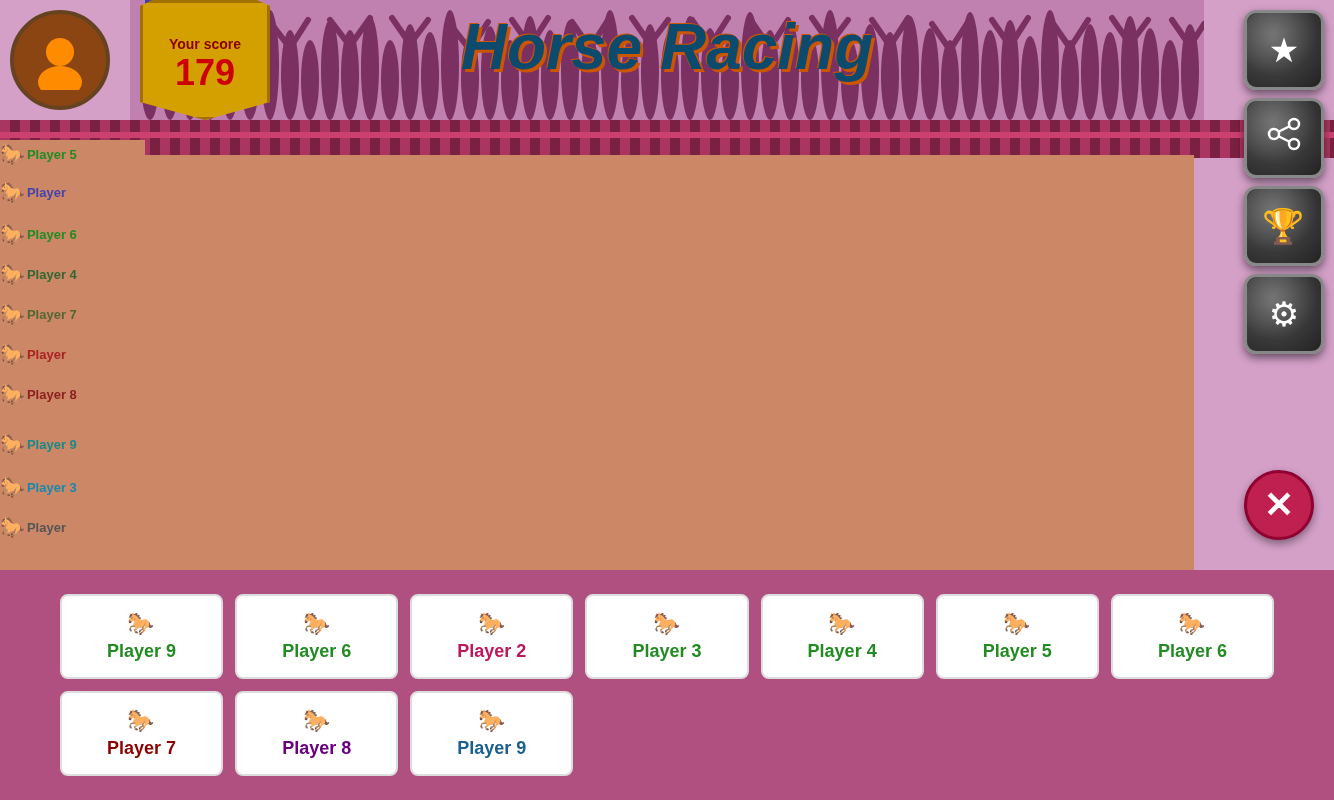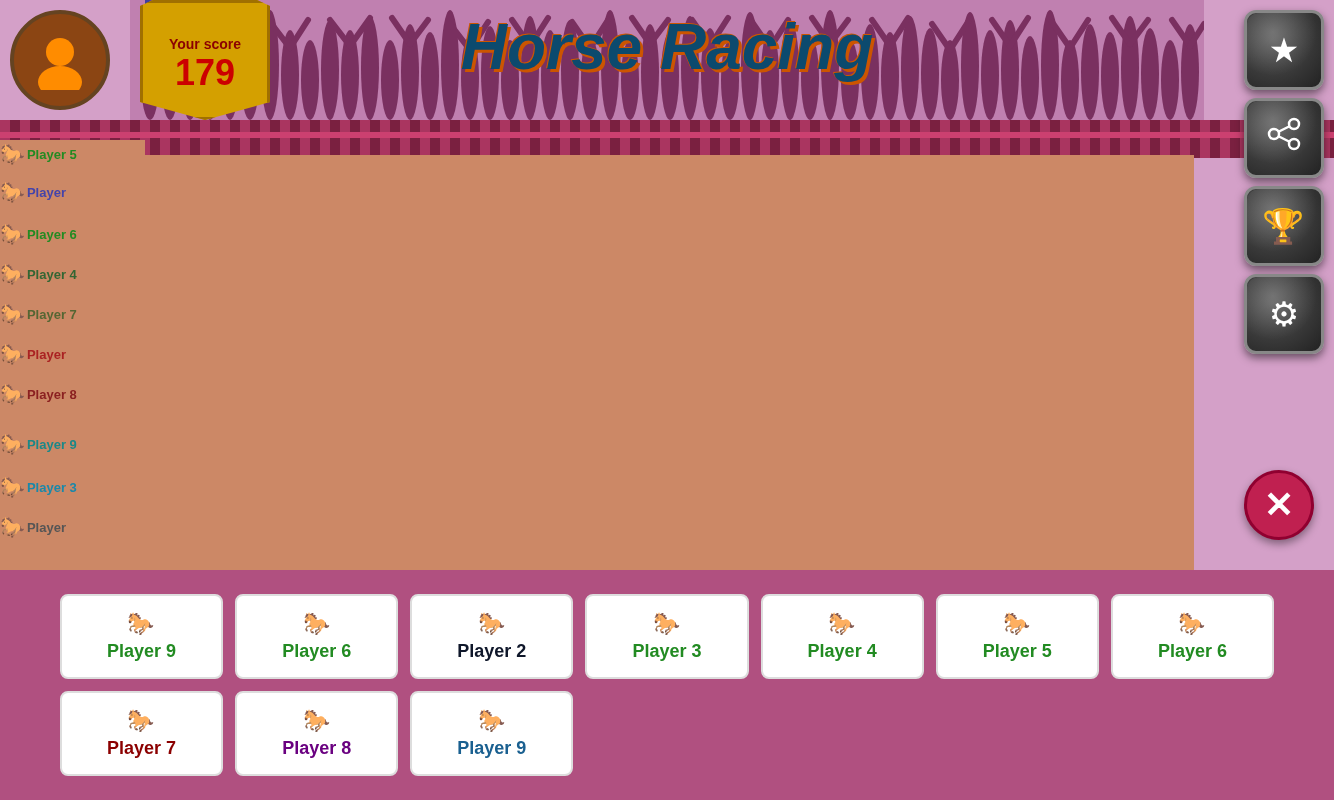--- a/index.html
+++ b/index.html
@@ -239,21 +239,21 @@
       font-size: 22px;
       margin-bottom: 4px;
     }
     .player-name {
       font-size: 18px;
       font-weight: bold;
       color: #228b22;
     }
     
     .player-card[data-player="1"] .player-name { color: #228b22; }
-    .player-card[data-player="2"] .player-name { color: #0f172a; }
+    .player-card[data-player="2"] .player-name { color: #be185d; }
     .player-card[data-player="3"] .player-name { color: #228b22; }
     .player-card[data-player="4"] .player-name { color: #228b22; }
     .player-card[data-player="5"] .player-name { color: #228b22; }
     .player-card[data-player="6"] .player-name { color: #228b22; }
     .player-card[data-player="7"] .player-name { color: #8b0000; }
     .player-card[data-player="8"] .player-name { color: #6a0080; }
     .player-card[data-player="9"] .player-name { color: #1a6090; }
 
     
     #crowd-svg {

